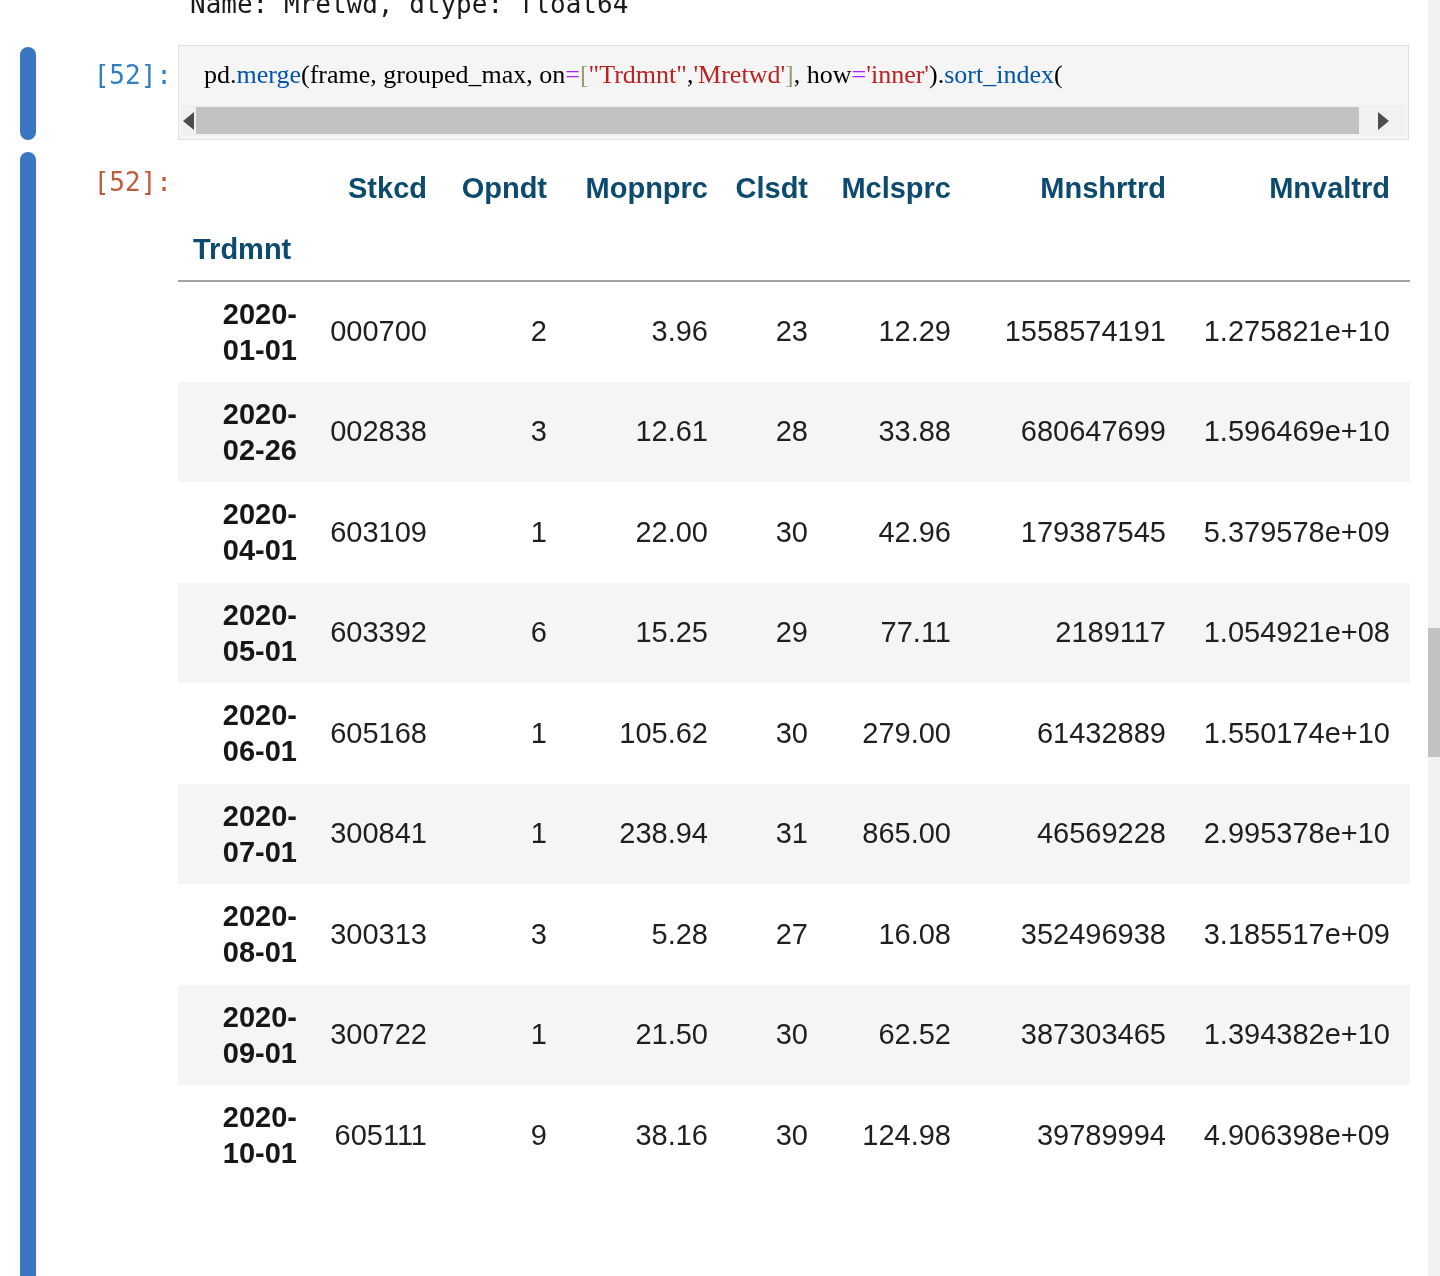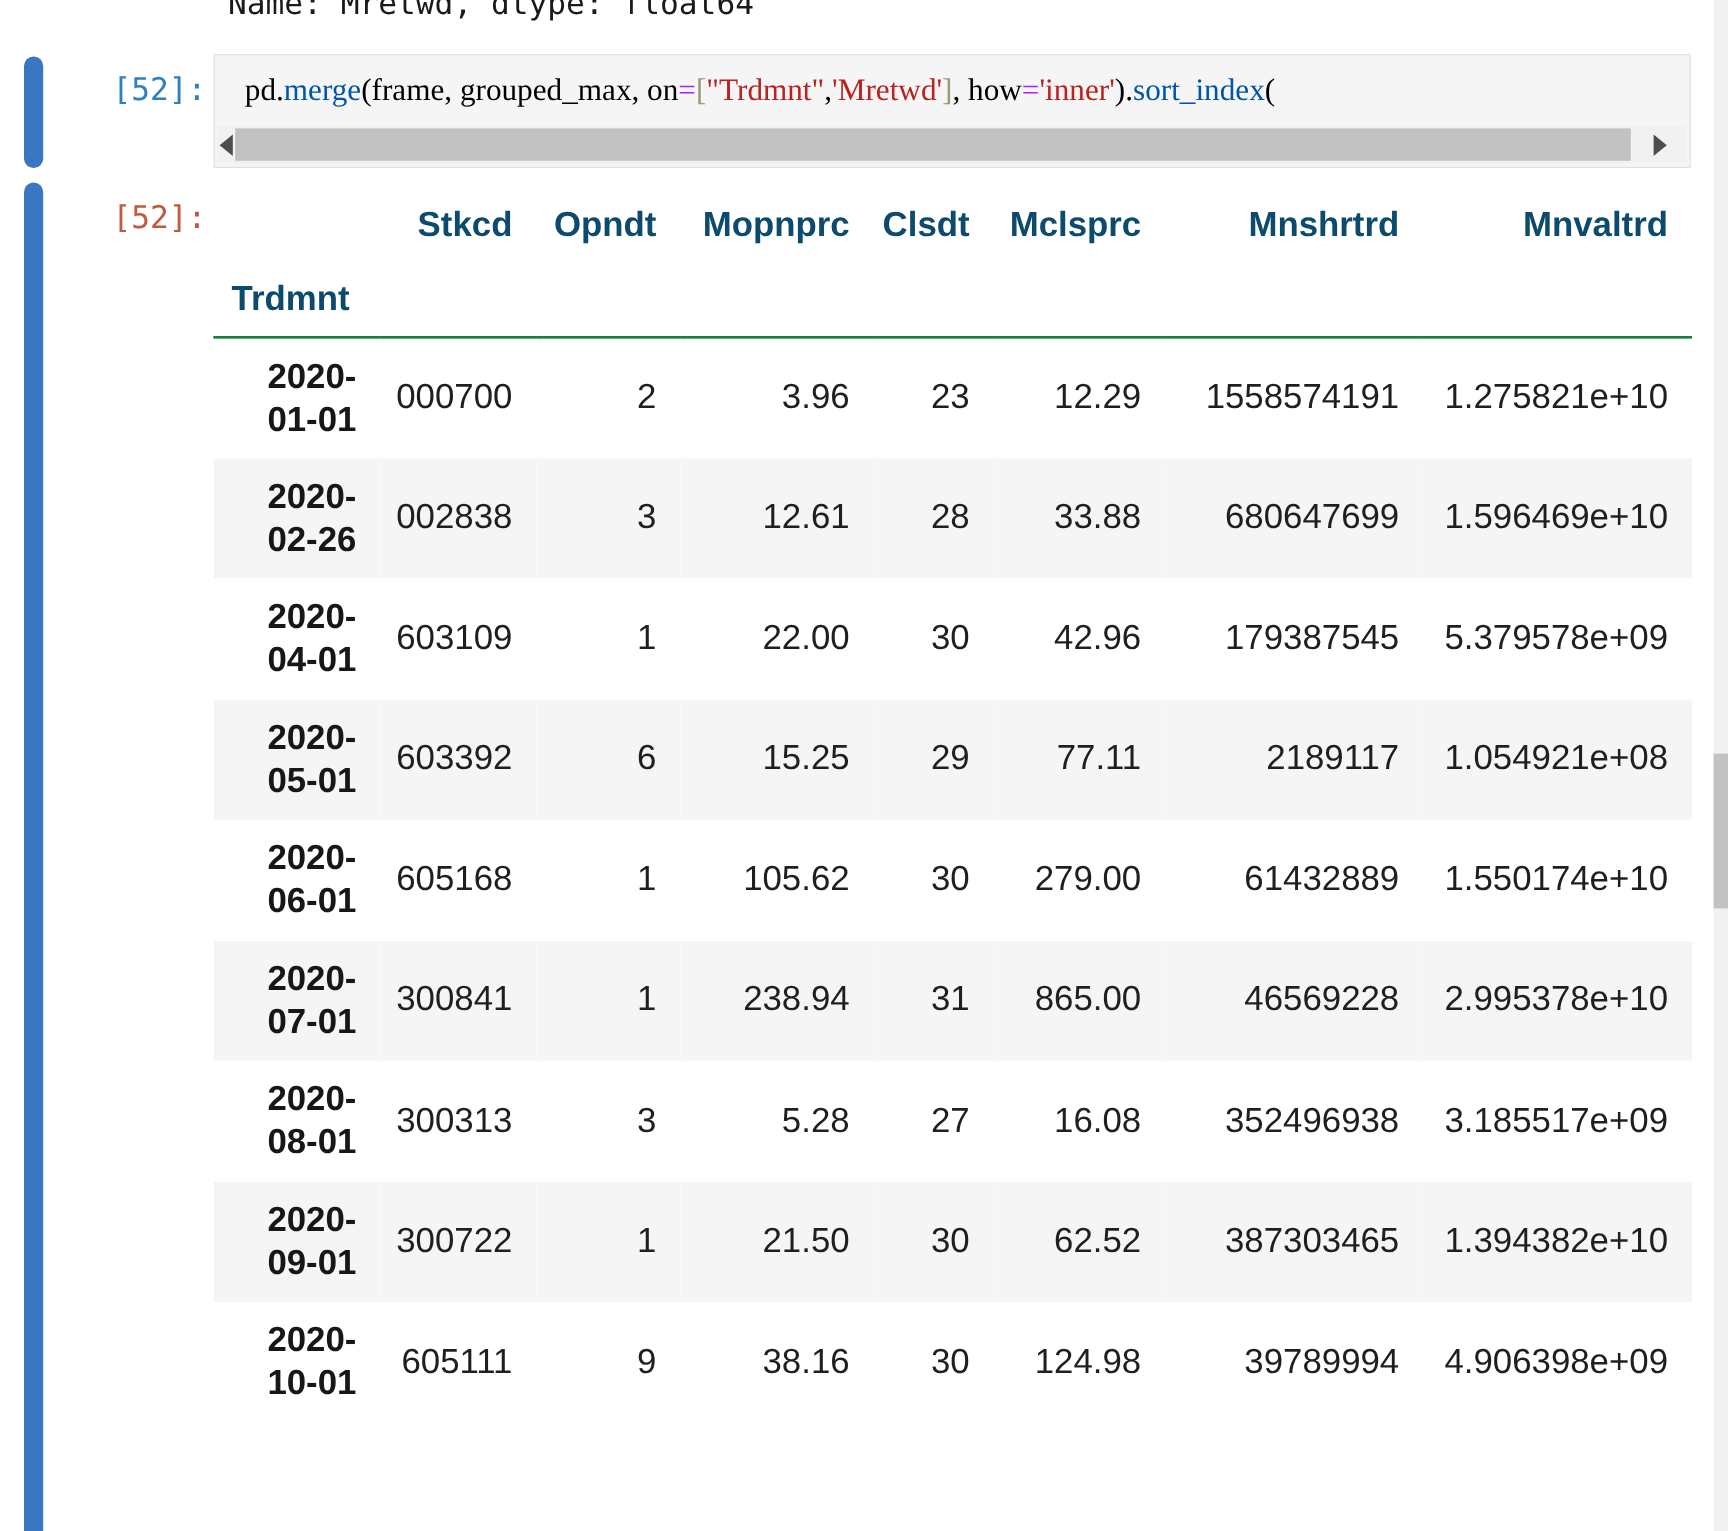--- a/index.html
+++ b/index.html
@@ -64,21 +64,21 @@
     border-collapse:collapse;table-layout:fixed;width:1232px;
     font-family:"Liberation Sans",sans-serif;font-size:29px;color:#1f1f1f;
   }
   table.df th,table.df td{
     padding:0 20px 0 0;text-align:right;vertical-align:middle;
     overflow:hidden;
   }
   table.df thead th{font-weight:bold;color:#0c4a6e;}
   table.df tr.cols-row{height:60px;}
   table.df tr.idx-row{height:63px;}
-  table.df tr.idx-row th{border-bottom:2px solid #15803d;}
+  table.df tr.idx-row th{border-bottom:2px solid #a3a3a3;}
   table.df th.index-name{text-align:left;padding-left:15px;white-space:nowrap;}
   table.df tbody tr{height:100.5px;background:#ffffff;}
   table.df tbody tr:nth-child(even){background:#f5f5f5;}
   table.df tbody th{font-weight:bold;color:#171717;line-height:36px;text-decoration:underline;}
   .idxwrap{display:inline-block;max-width:90px;line-height:36px;text-align:right;}
 </style>
 </head>
 <body>
 
 <div class="prev-output">Name: Mretwd, dtype: float64</div>

